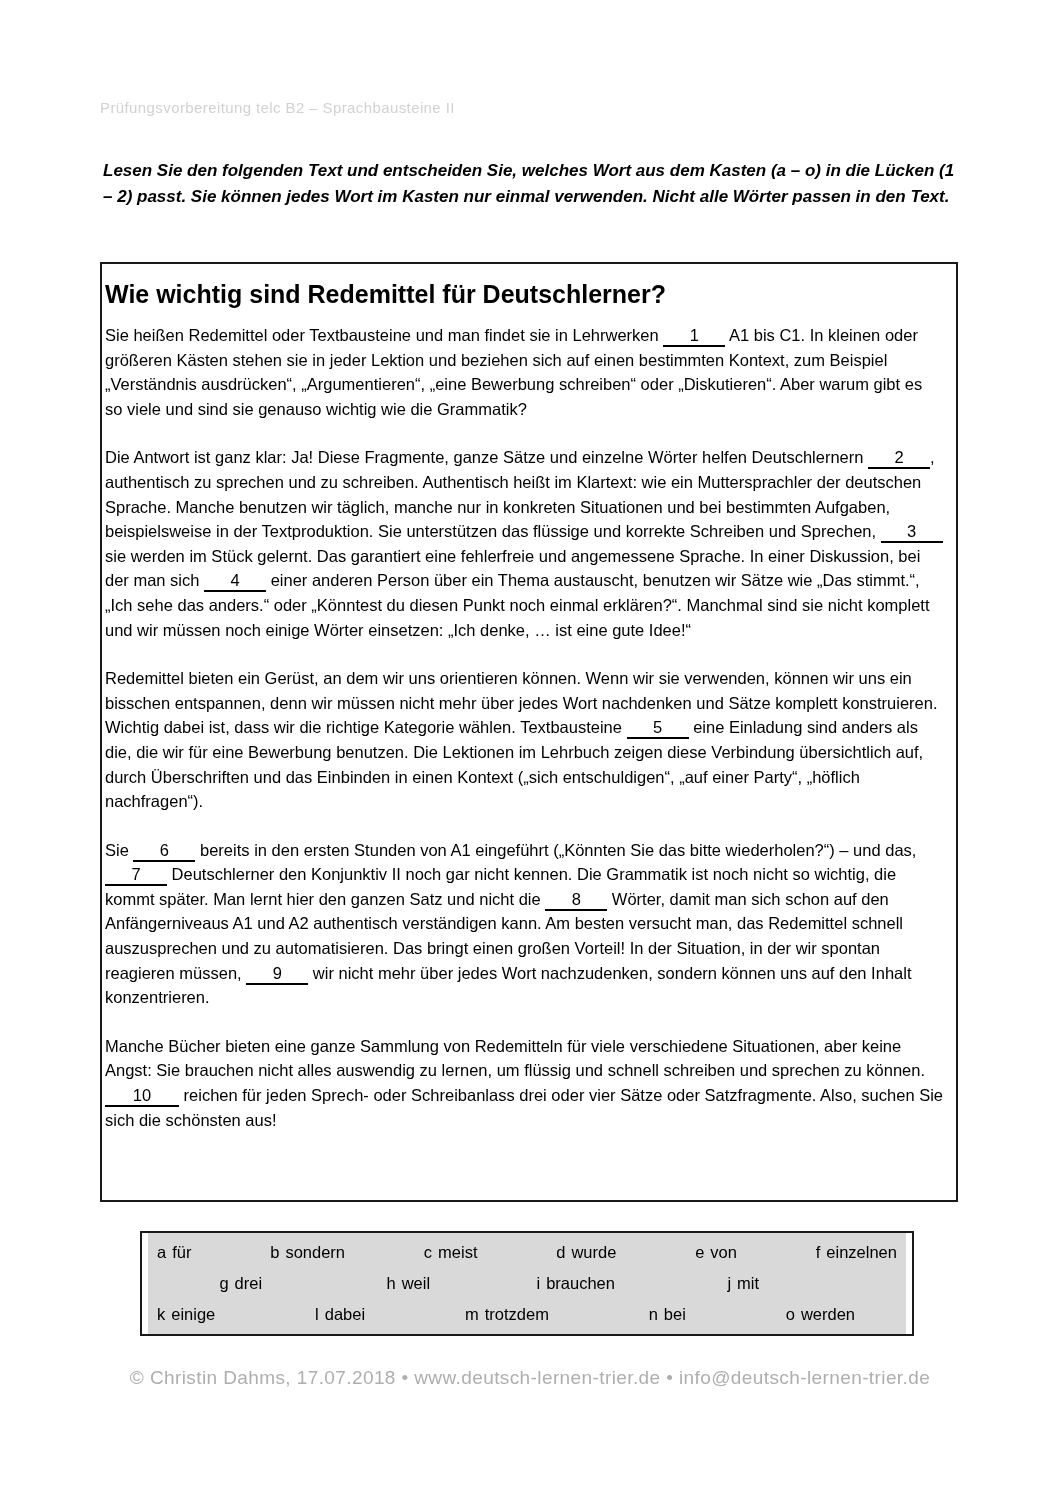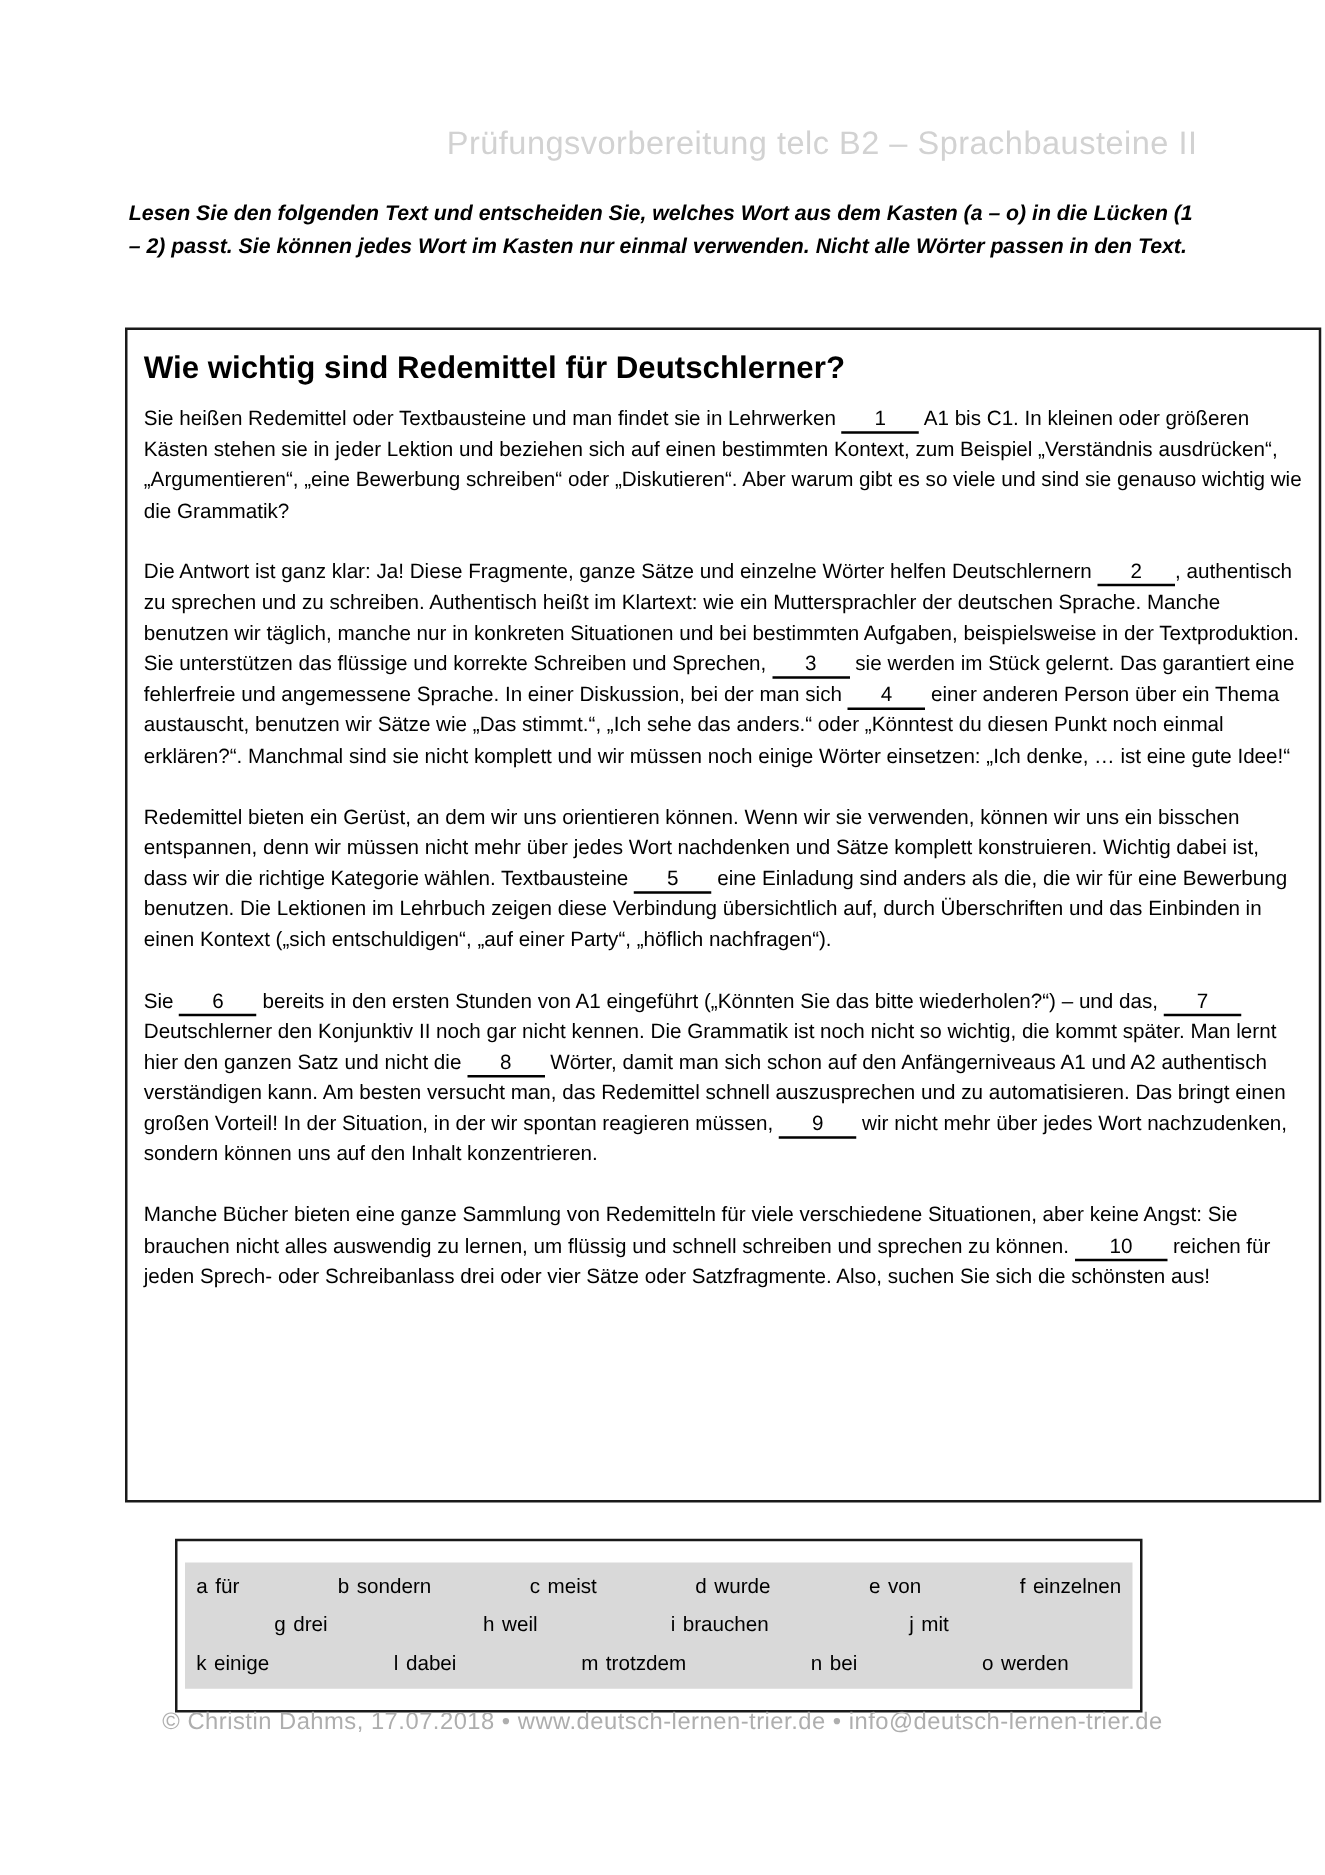--- a/index.html
+++ b/index.html
@@ -8,39 +8,38 @@
     width: 1060px;
     height: 1500px;
     background: #ffffff;
     font-family: "Liberation Sans", sans-serif;
     color: #000000;
     overflow: hidden;
   }
   .header {
     position: absolute;
     top: 99px; left: 100px; width: 858px;
-    text-align: right;
-    font-size: 26px;
+    font-size: 15px;
     letter-spacing: 0.4px;
     color: var(--header-gray, #d2d2d2);
   }
   .instructions {
     position: absolute;
     top: 158px; left: 103px; width: 852px;
     font-size: 17px;
     font-weight: 700;
     font-style: italic;
     line-height: 26px;
   }
   .article-box {
     position: absolute;
-    top: 262px; left: 100px; width: 957px; height: 940px;
+    top: 262px; left: 100px; width: 858px; height: 940px;
     box-sizing: border-box;
     border: 2px solid #1a1a1a;
-    padding: 14px 13px 0 13px;
+    padding: 14px 13px 0 3px;
     background: #ffffff;
   }
   .article-title {
     font-size: 25px;
     font-weight: 700;
     margin: 2px 0 14px 0;
   }
   .para {
     font-size: 16.5px;
     line-height: 24.6px;
@@ -54,21 +53,21 @@
     line-height: 17px;
     padding-bottom: 1px;
     vertical-align: baseline;
   }
   .gap-wide { width: 74px; }
   .word-bank {
     position: absolute;
     top: 1231px; left: 140px; width: 774px;
     box-sizing: border-box;
     border: 2px solid #1a1a1a;
-    padding: 17px 6px;
+    padding: 0 6px;
     background: #ffffff;
   }
   .word-bank-inner {
     background: var(--wb-bg, #d9d9d9);
     padding: 4px 9px;
   }
   .wb-row {
     display: flex;
     align-items: center;
     height: 31px;

